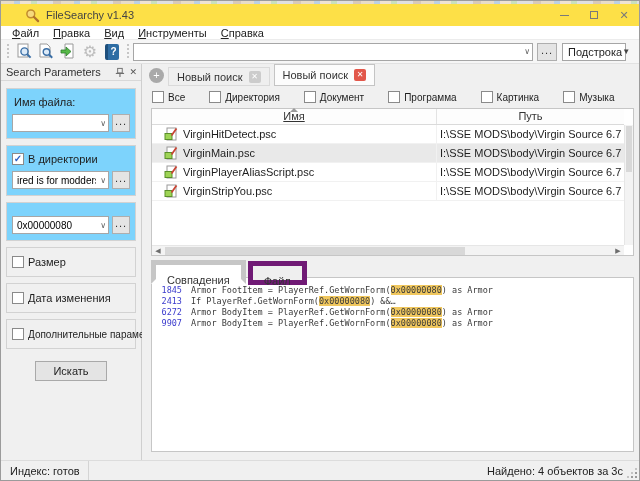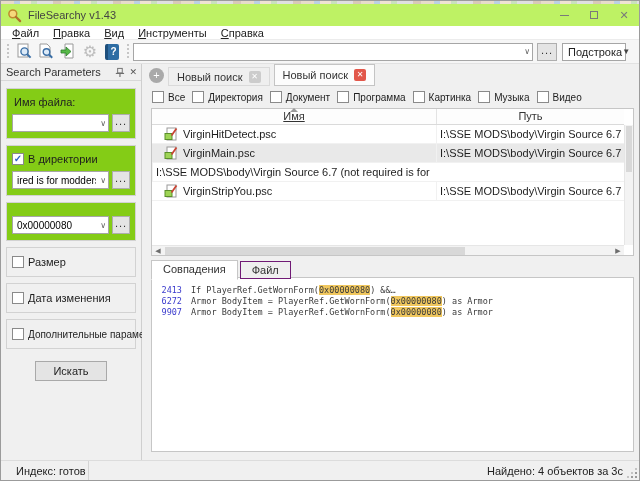--- a/index.html
+++ b/index.html
@@ -6,21 +6,21 @@
   html,body { background:#d9d9d9; }
   body { font-family:"Liberation Sans", sans-serif; }
   .window {
     position:relative; width:640px; height:481px; background:#f0f0f0;
     border:1px solid #9b9b9b; overflow:hidden; font-size:11px; color:#1e1e1e;
   }
   
   .sliver { position:absolute; top:0; left:0; right:0; height:3px;
     background:repeating-linear-gradient(90deg,#e7dcc8 0 13px,#bcd0e4 13px 19px,#efe3d2 19px 30px,#c9e0bd 30px 36px,#e0e0e0 36px 52px,#d8c9b8 52px 60px); }
   
-  .titlebar { position:absolute; top:3px; left:0; right:0; height:22px; background:#bef264; display:flex; align-items:center; padding-left:6px; }
+  .titlebar { position:absolute; top:3px; left:0; right:0; height:22px; background:#fde047; display:flex; align-items:center; padding-left:24px; }
   .title-text { margin-left:6px; color:#444; }
   .win-controls { margin-left:auto; display:flex; height:100%; }
   .win-btn { width:30px; display:flex; align-items:center; justify-content:center; color:#7a7a7a; font-size:10px; }
   .min-glyph { width:9px; height:1px; background:#7a7a7a; }
   .max-glyph { width:8px; height:8px; border:1px solid #7a7a7a; }
   .close-glyph { font-size:11px; color:#7a7a7a; line-height:1; }
   
   .menubar { position:absolute; top:25px; left:0; right:0; height:13px; background:#ffffff; display:flex; align-items:center; padding-left:4px; }
   .menu-item { padding:0 7px; color:#222; }
   .menu-item u { text-decoration:underline; }
@@ -38,65 +38,65 @@
   .mode-select { width:64px; height:18px; border:1px solid #a6a6a6; background:#fff; display:flex; align-items:center; padding:0 3px 0 5px; flex:none; margin-right:7px; }
   .mode-arrow { margin-left:auto; font-size:8px; color:#444; }
   .cbrow { display:flex; align-items:center; gap:4px; white-space:nowrap; }
   .cb { width:12px; height:12px; border:1px solid #8a8a8a; background:#fff; display:inline-flex; align-items:center; justify-content:center; font-size:10px; color:#2b5fc4; flex:none; }
   .cb.checked::before { content:"✓"; font-weight:bold; line-height:1; }
   
   .sidebar { position:absolute; top:63px; left:0; width:141px; bottom:20px; background:#f0f0f0; border-right:1px solid #cfcfcf; }
   .sb-header { height:17px; display:flex; align-items:center; padding:0 4px 0 5px; border-bottom:1px solid #d8d8d8; background:#efefef; color:#333; }
   .sb-header .hicons { margin-left:auto; display:flex; gap:4px; align-items:center; }
   .sb-body { padding:7px 5px 0 5px; }
-  .group { border:1px solid #d2d2d2; padding:7px 5px 6px 5px; margin-bottom:6px; background:#84cc16; }
+  .group { border:1px solid #d2d2d2; padding:7px 5px 6px 5px; margin-bottom:6px; background:#7dd3fc; }
   .group .label { display:block; margin:0 0 6px 2px; color:#222; }
   .comborow { display:flex; align-items:center; gap:3px; margin-top:6px; }
   .comborow .combo { flex:1; min-width:0; font-size:10px; }
   .comborow .dots-btn { margin-right:0; width:18px; }
   .plaingroup { border:1px solid #d2d2d2; padding:8px 5px; margin-bottom:6px; }
   .search-btn { display:block; margin:12px auto 0 auto; width:72px; height:20px; background:#e4e4e4; border:1px solid #a9a9a9; font:inherit; color:#222; text-align:center; line-height:18px; }
   
   .main { position:absolute; top:63px; left:141px; right:0; bottom:20px; background:#f0f0f0; }
   .tabbar { height:22px; display:flex; align-items:flex-end; padding-left:7px; gap:4px; }
   .newtab-btn { width:15px; height:15px; border-radius:50%; background:#a9a9a9; color:#fff; font-size:11px; line-height:14px; text-align:center; margin-bottom:3px; flex:none; }
   .tab { display:inline-flex; align-items:center; gap:6px; padding:0 8px; height:19px; border:1px solid #dadada; background:#efefef; color:#333; }
   .tab.active { background:#fcfcfc; border-color:#c4c4c4; height:22px; }
   .tab-close { width:12px; height:12px; border-radius:2px; background:#cccccc; color:#fff; font-size:8px; line-height:12px; text-align:center; }
   .tab.active .tab-close { background:#e2574a; }
-  .filterrow { height:20px; display:flex; align-items:center; gap:7px; padding:2px 0 0 10px; font-size:10px; }
+  .filterrow { height:20px; display:flex; align-items:center; gap:24px; padding:2px 0 0 10px; font-size:10px; }
   
   .listwrap { margin:2px 5px 0 9px; height:148px; border:1px solid #c6c6c6; background:#fff; position:relative; }
   .listhead { height:16px; display:flex; border-bottom:1px solid #dadada; background:#fdfdfd; color:#333; margin-right:9px; }
   .col-name { width:284px; text-align:center; position:relative; line-height:15px;text-decoration:underline; }
   .sort-caret { position:absolute; top:-1px; left:50%; margin-left:-4px; width:0; height:0; border-left:4px solid transparent; border-right:4px solid transparent; border-bottom:4px solid #9a9a9a; }
   .col-path { flex:1; text-align:center; border-left:1px solid #e3e3e3; line-height:15px; }
   .listrows { position:absolute; top:16px; left:0; right:9px; bottom:10px; overflow:hidden; }
   .frow { height:19px; display:flex; align-items:center; border-bottom:1px solid #f1f1f1; }
   .frow.selected { background:#e9e9e9; }
   .fname { width:284px; display:flex; align-items:center; gap:5px; padding-left:12px; overflow:hidden; white-space:nowrap; }
   .fpath { flex:1; border-left:1px solid #f1f1f1; padding-left:3px; white-space:nowrap; overflow:hidden; align-self:stretch; display:flex; align-items:center; }
   .vsb { position:absolute; top:16px; right:0; bottom:10px; width:9px; background:#f3f3f3; border-left:1px solid #e6e6e6; }
   .vsb-thumb { margin:1px; height:46px; background:#d8d8d8; }
   .hsb { position:absolute; left:0; right:9px; bottom:0; height:10px; background:#f3f3f3; border-top:1px solid #e6e6e6; display:flex; align-items:center; }
   .hsb-arrow { width:12px; text-align:center; color:#6d6d6d; font-size:7px; line-height:9px; }
   .hsb-thumb { width:300px; height:8px; background:#d8d8d8; margin:0 1px; }
   .hsb-spacer { flex:1; }
   
   .resultstabs { margin:4px 5px 0 9px; display:flex; gap:2px; height:19px; position:relative; z-index:2; }
-  .rtab { padding:0 11px; height:18px; line-height:17px; border:1px solid #701a75; background:#efefef; color:#333; margin-top:1px; }
+  .rtab { padding:7px 11px; height:18px; line-height:17px; border:5px solid #701a75; background:#efefef; color:#333; margin-top:1px; }
   .rtab.active { background:#ffffff; border-color:#c6c6c6; border-bottom-color:#ffffff; height:20px; margin-top:0; margin-bottom:-1px; }
   .resultsbox { position:absolute; left:9px; right:5px; top:213px; bottom:8px; border:1px solid #c6c6c6; background:#fff; padding:7px 4px; overflow:hidden; z-index:1; }
   .mline { display:flex; font-family:"DejaVu Sans Mono", monospace; font-size:8.5px; line-height:11px; white-space:pre; }
   .lnum { width:26px; text-align:right; margin-right:9px; color:#3b3bcd; flex:none; }
   .code { color:#3a3a3a; }
   .hl { background:#f0c75e; }
   
   .statusbar { position:absolute; left:0; right:0; bottom:0; height:20px; background:#f0f0f0; border-top:1px solid #dcdcdc; display:flex; align-items:center; }
-  .status-left { width:88px; padding-left:15px; border-right:1px solid #d4d4d4; align-self:stretch; display:flex; align-items:center; color:#222; }
+  .status-left { width:88px; padding-left:9px; border-right:1px solid #d4d4d4; align-self:stretch; display:flex; align-items:center; color:#222; }
   .status-right { margin-left:auto; padding-right:16px; color:#222; }
   .grip { position:absolute; right:2px; bottom:2px; width:10px; height:10px; }
   .grip::before { content:""; position:absolute; right:0; bottom:0; width:2px; height:2px; background:#9a9a9a;
     box-shadow:-4px 0 0 #9a9a9a, -8px 0 0 #c4c4c4, 0 -4px 0 #9a9a9a, 0 -8px 0 #c4c4c4, -4px -4px 0 #c4c4c4; }
   .pin-svg, .icon-svg { display:block; }
 </style>
 </head>
 <body>
 
 <div class="window">
@@ -309,20 +309,28 @@
                 <rect x="1" y="6.5" width="7" height="6" fill="#9ed455" stroke="#5a8f2a"></rect>
                 <line x1="12.5" y1="1.5" x2="7.5" y2="8.5" stroke="#c94434" stroke-width="1.8"></line>
               </svg>
             <span>VirginMain.psc</span>
           </div>
           <div class="fpath">
               <span>I:\SSE MODS\body\Virgin Source 6.7 (not required is for</span>
             </div>
         </div>
         <div class="frow">
+          <div class="fname">
+            <svg class="icon-svg" width="14" height="14" viewBox="0 0 14 14">
+                <rect x="3" y="1" width="9" height="12" fill="#fff" stroke="#9a9a9a"></rect>
+                <rect x="1" y="6.5" width="7" height="6" fill="#9ed455" stroke="#5a8f2a"></rect>
+                <line x1="12.5" y1="1.5" x2="7.5" y2="8.5" stroke="#c94434" stroke-width="1.8"></line>
+              </svg>
+            <span>VirginPlayerAliasScript.psc</span>
+          </div>
           <div class="fpath">
               <span>I:\SSE MODS\body\Virgin Source 6.7 (not required is for</span>
             </div>
         </div>
         <div class="frow">
           <div class="fname">
             <svg class="icon-svg" width="14" height="14" viewBox="0 0 14 14">
                 <rect x="3" y="1" width="9" height="12" fill="#fff" stroke="#9a9a9a"></rect>
                 <rect x="1" y="6.5" width="7" height="6" fill="#9ed455" stroke="#5a8f2a"></rect>
                 <line x1="12.5" y1="1.5" x2="7.5" y2="8.5" stroke="#c94434" stroke-width="1.8"></line>
@@ -345,20 +353,24 @@
       </div>
     </div>
 
     <div class="resultstabs">
       <div class="rtab active">Совпадения</div>
       <div class="rtab">Файл</div>
     </div>
 
     <div class="resultsbox">
       <div class="mline">
+        <span class="lnum">1845</span>
+        <span class="code"><span>Armor FootItem = PlayerRef.GetWornForm(</span><span class="hl">0x00000080</span><span>) as Armor</span></span>
+      </div>
+      <div class="mline">
         <span class="lnum">2413</span>
         <span class="code"><span>If PlayerRef.GetWornForm(</span><span class="hl">0x00000080</span><span>) &amp;&amp;…</span></span>
       </div>
       <div class="mline">
         <span class="lnum">6272</span>
         <span class="code"><span>Armor BodyItem = PlayerRef.GetWornForm(</span><span class="hl">0x00000080</span><span>) as Armor</span></span>
       </div>
       <div class="mline">
         <span class="lnum">9907</span>
         <span class="code"><span>Armor BodyItem = PlayerRef.GetWornForm(</span><span class="hl">0x00000080</span><span>) as Armor</span></span>

